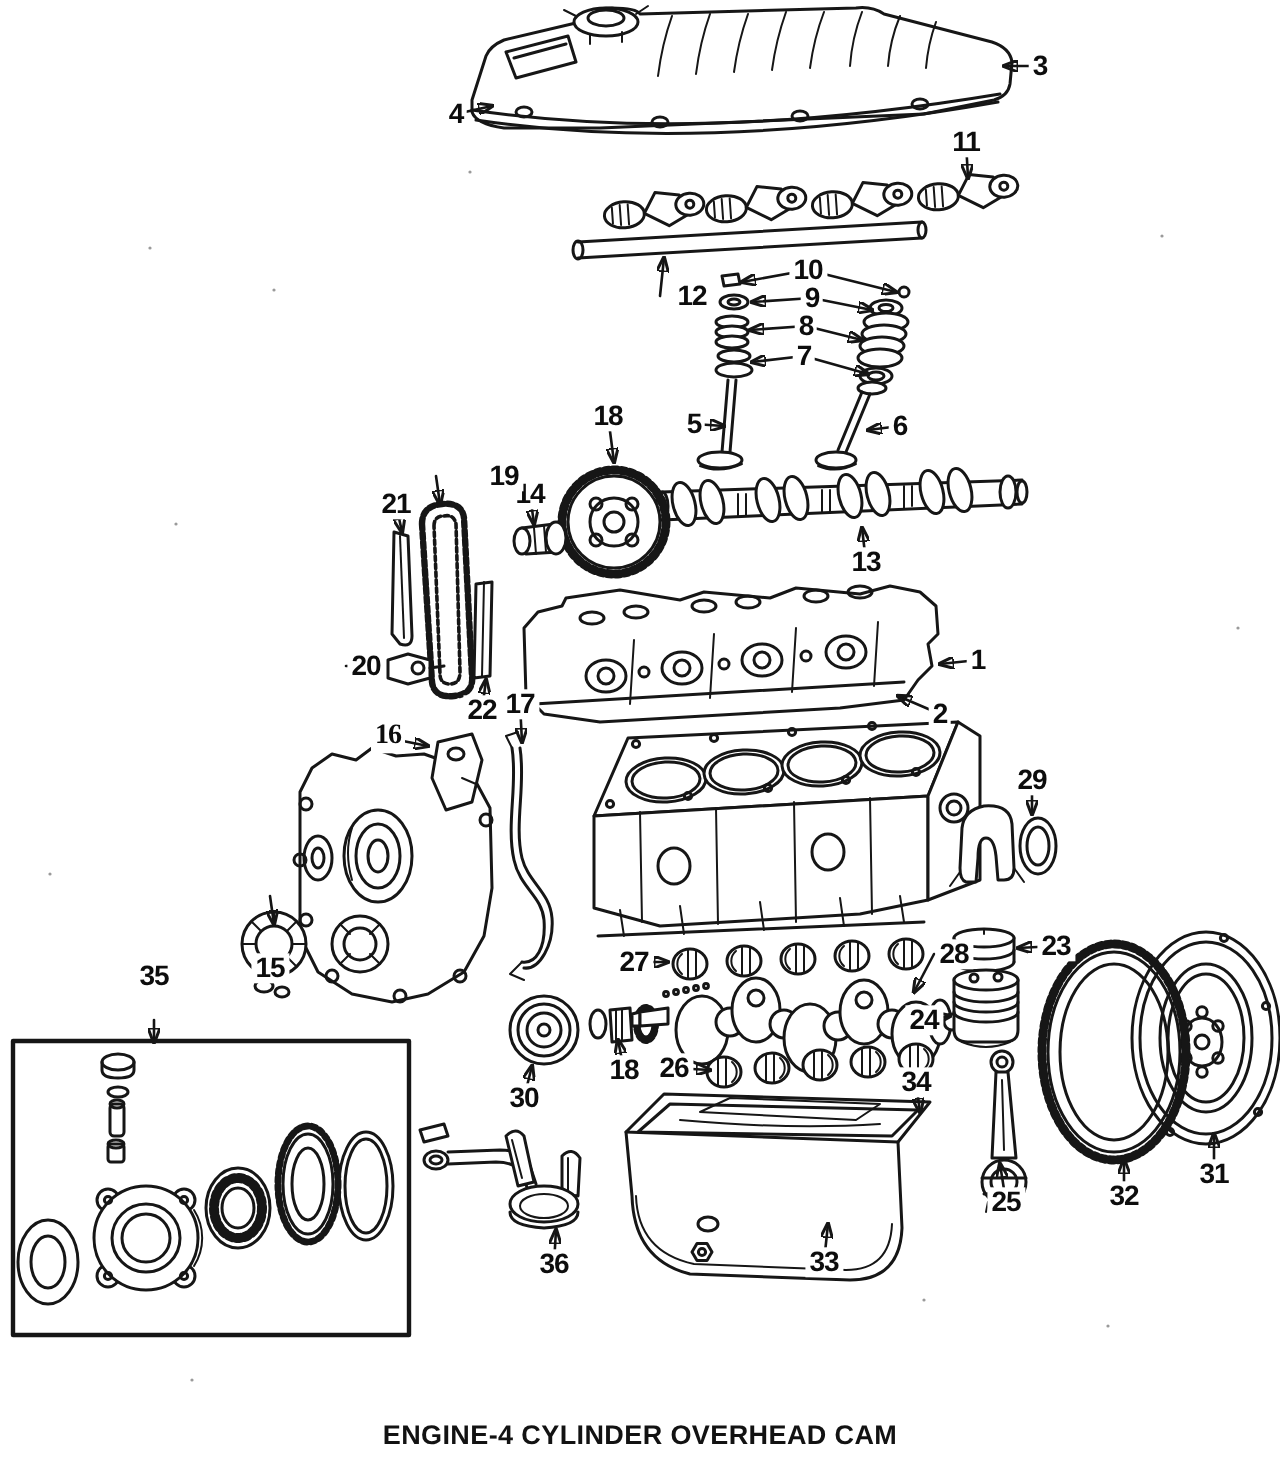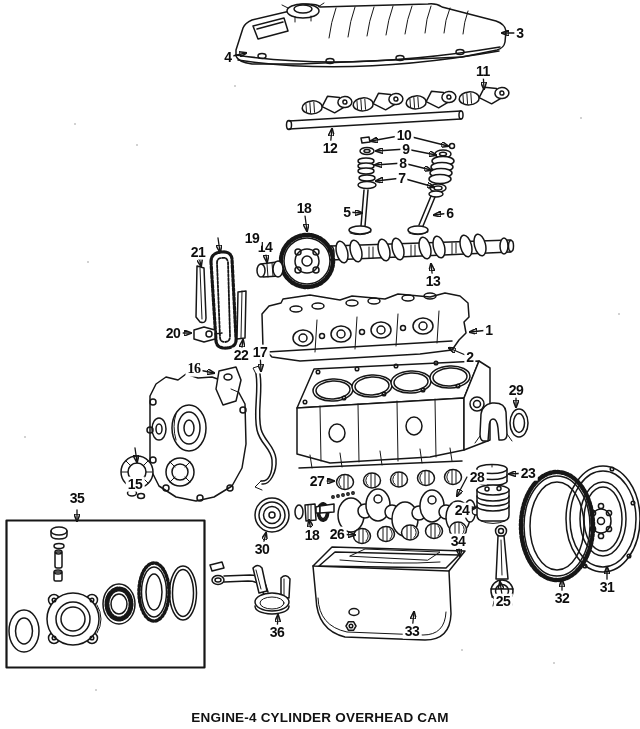--- a/index.html
+++ b/index.html
@@ -503,43 +503,43 @@
       <div class="callout" style="left: 470px; top: 357px;">2</div>
       <div class="callout" style="left: 520px; top: 33px;">3</div>
       <div class="callout" style="left: 228px; top: 57px;">4</div>
       <div class="callout" style="left: 347px; top: 212px;">5</div>
       <div class="callout" style="left: 450px; top: 213px;">6</div>
       <div class="callout" style="left: 402px; top: 178px;">7</div>
       <div class="callout" style="left: 403px; top: 163px;">8</div>
       <div class="callout" style="left: 406px; top: 149px;">9</div>
       <div class="callout" style="left: 404px; top: 135px;">10</div>
       <div class="callout" style="left: 483px; top: 71px;">11</div>
-      <div class="callout" style="left: 330px; top: 148px;">12</div>
+      <div class="callout" style="left: 346px; top: 148px;">12</div>
       <div class="callout" style="left: 433px; top: 281px;">13</div>
       <div class="callout" style="left: 265px; top: 247px;">14</div>
       <div class="callout" style="left: 135px; top: 448px; margin-top: 36px;">15</div>
       <div class="callout" style="left: 194px; top: 369px; font-family: Liberation Serif, serif;">16</div>
       <div class="callout" style="left: 260px; top: 352px;">17</div>
       <div class="callout" style="left: 304px; top: 208px;">18</div>
       <div class="callout" style="left: 218px; top: 238px; margin-left: 34px;">19</div>
-      <div class="callout" style="left: 173px; top: 333px;">20</div>
+      <div class="callout" style="left: 183px; top: 333px;">20</div>
       <div class="callout" style="left: 198px; top: 252px;">21</div>
       <div class="callout" style="left: 241px; top: 355px; text-align: right;">22</div>
       <div class="callout" style="left: 528px; top: 473px;">23</div>
       <div class="callout" style="left: 462px; top: 510px;">24</div>
       <div class="callout" style="left: 503px; top: 601px;">25</div>
       <div class="callout" style="left: 337px; top: 534px;">26</div>
       <div class="callout" style="left: 317px; top: 481px;">27</div>
       <div class="callout" style="left: 477px; top: 477px;">28</div>
       <div class="callout" style="left: 516px; top: 390px;">29</div>
       <div class="callout" style="left: 262px; top: 549px;">30</div>
       <div class="callout" style="left: 607px; top: 587px;">31</div>
       <div class="callout" style="left: 562px; top: 598px;">32</div>
       <div class="callout" style="left: 412px; top: 631px;">33</div>
       <div class="callout" style="left: 458px; top: 541px; text-align: center;">34</div>
-      <div class="callout" style="left: 77px; top: 498px;">35</div>
+      <div class="callout" style="left: 77px; top: 488px;">35</div>
       <div class="callout" style="left: 277px; top: 632px;">36</div>
       <div class="callout" style="left: 312px; top: 535px;">18</div>
     </div>
 
 <div id="caption">ENGINE-4 CYLINDER OVERHEAD CAM</div>
 
 </div>
 
 </body></html>

